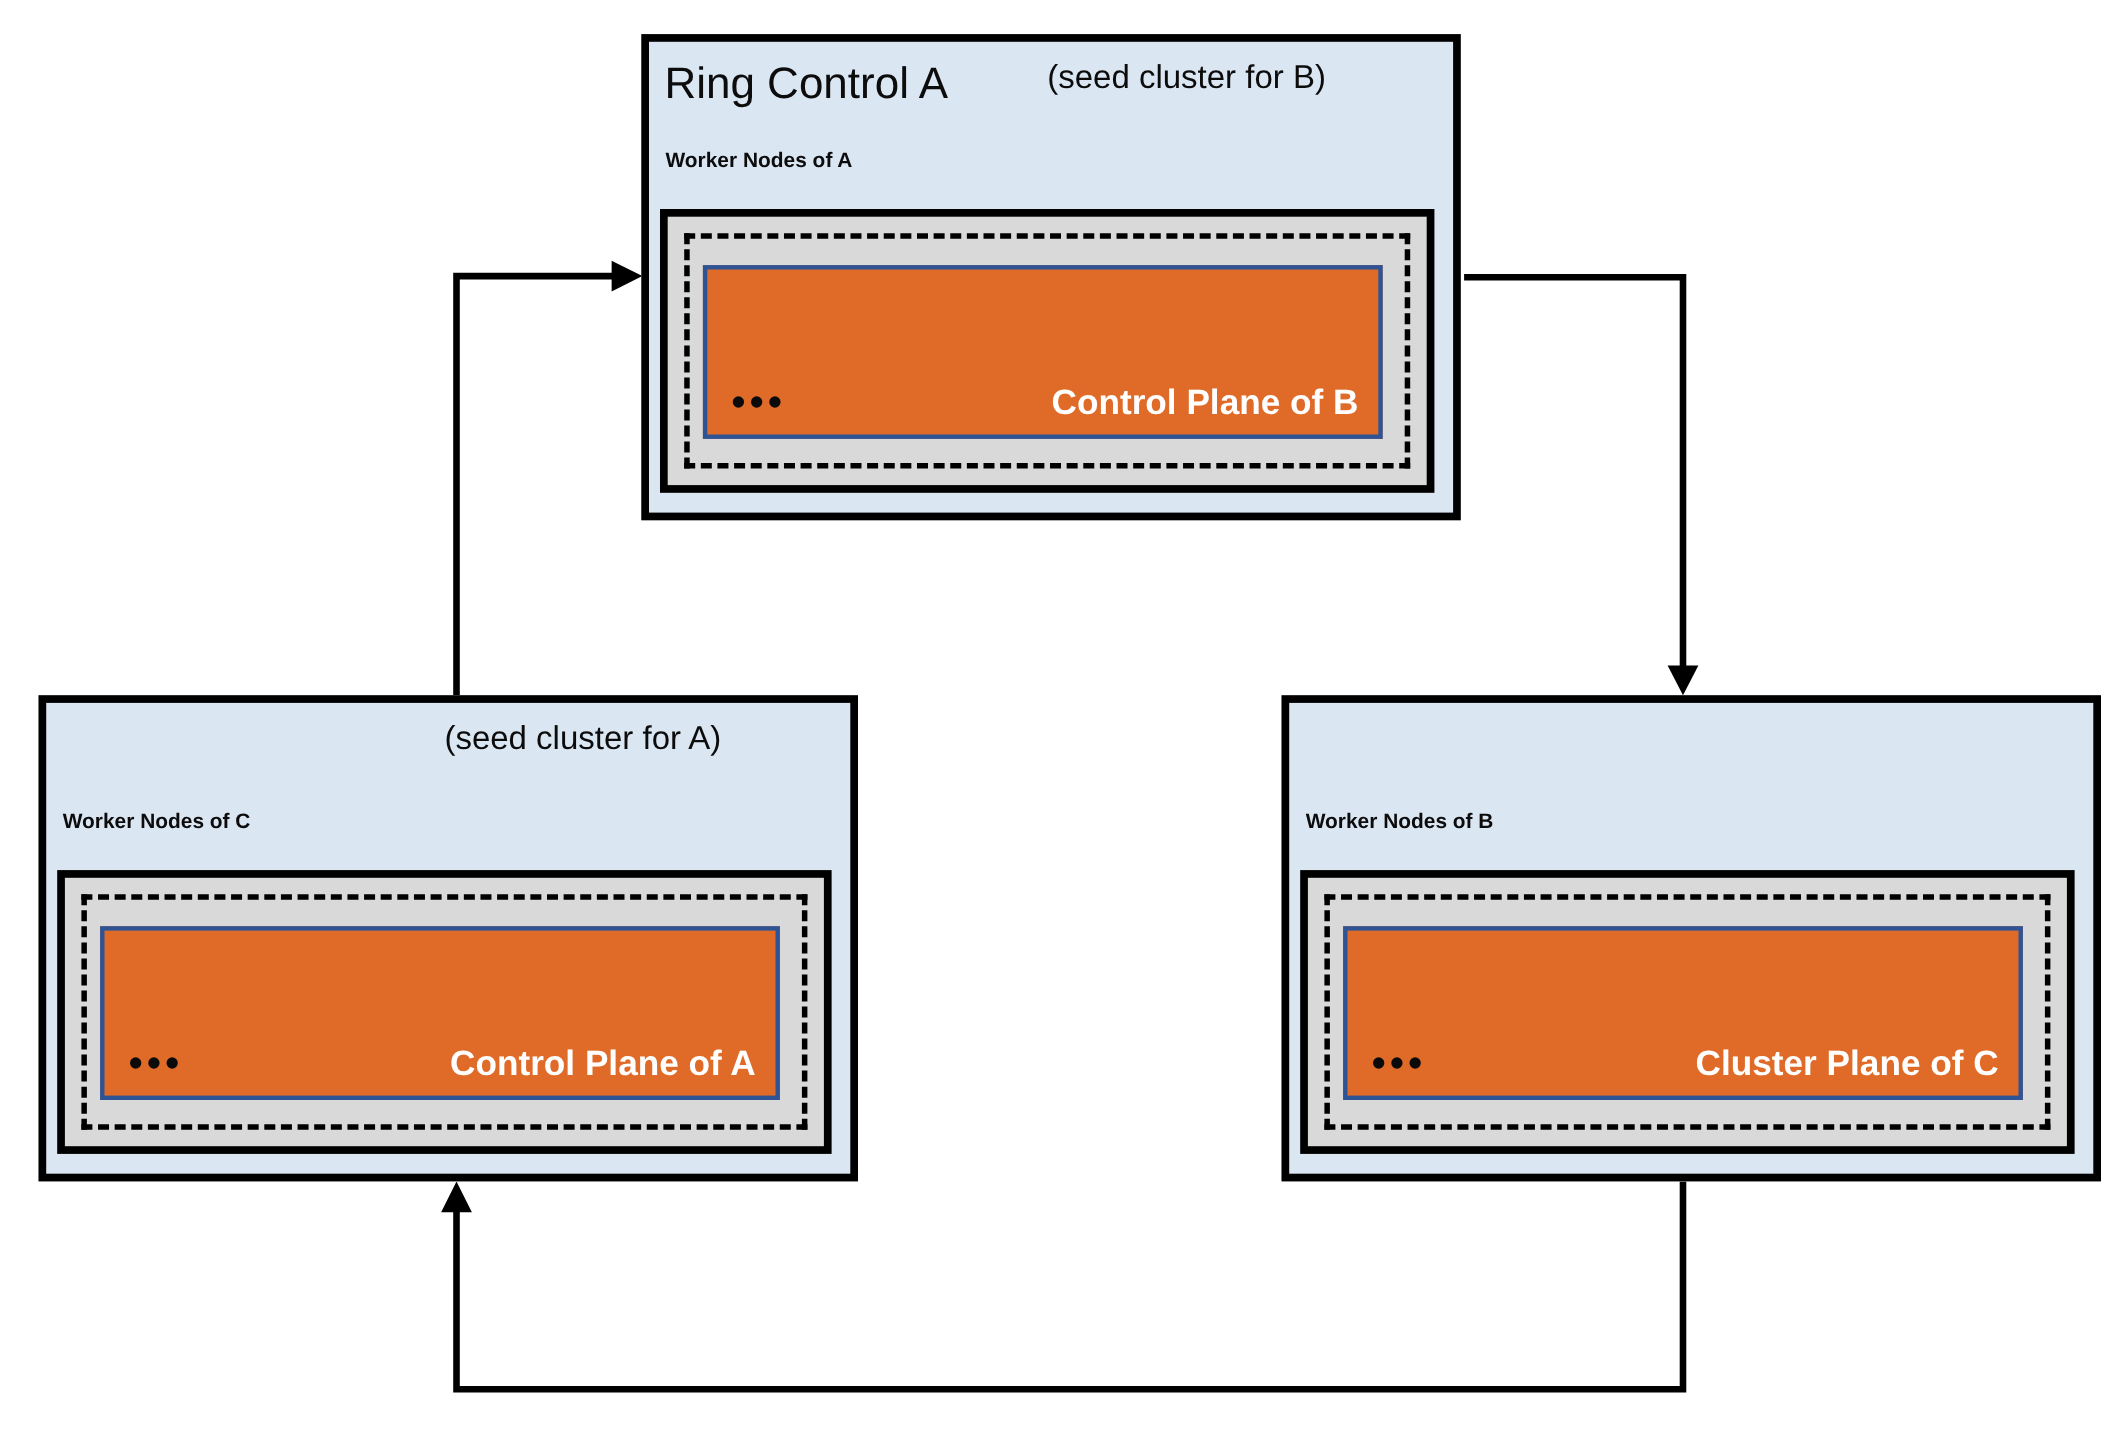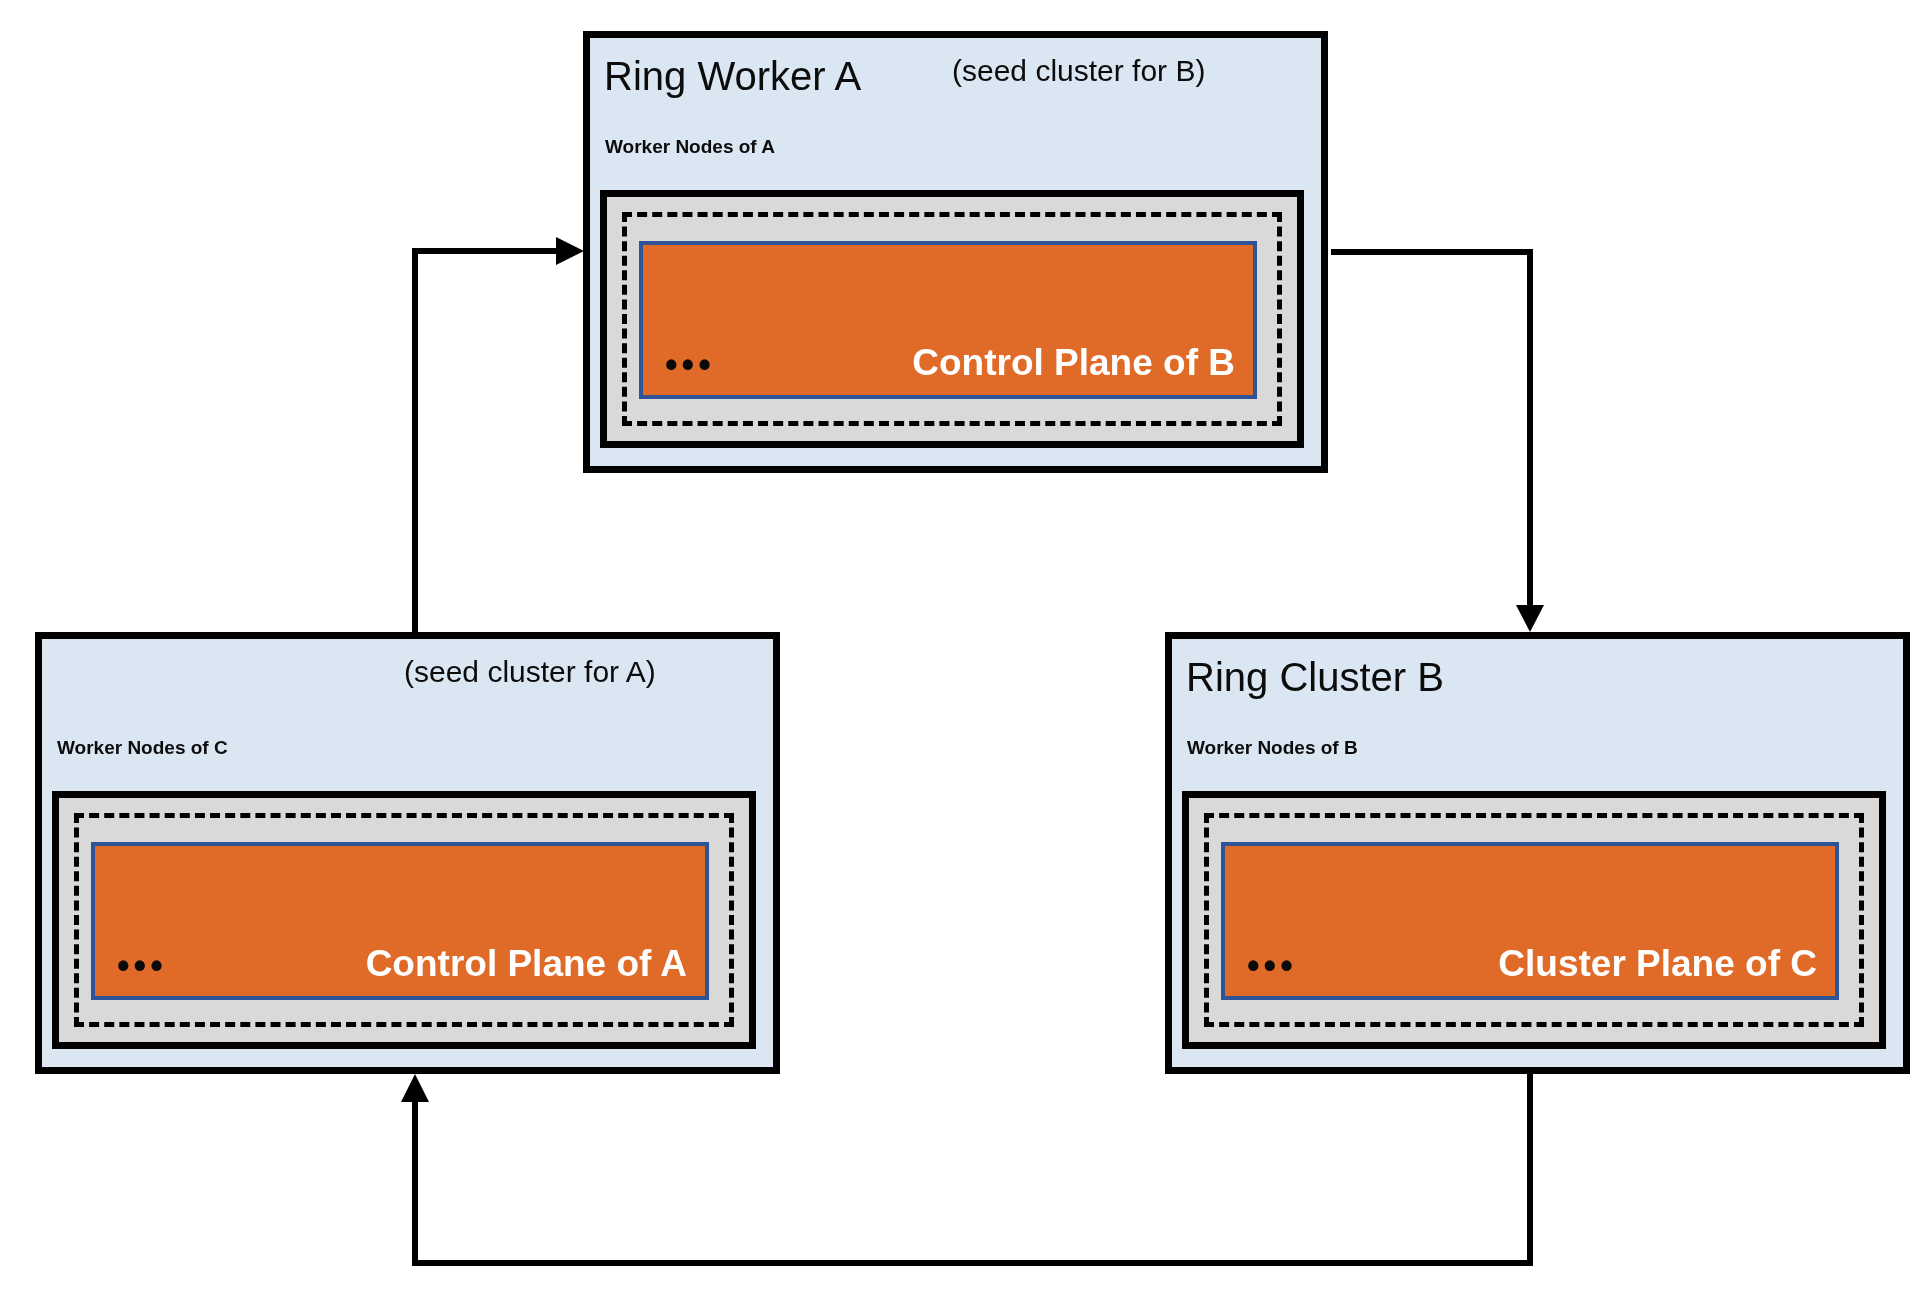--- a/index.html
+++ b/index.html
@@ -83,21 +83,21 @@
   }
   .ellipsis {
     font-size: 36px;
     font-weight: bold;
     letter-spacing: 4px;
     color: #0a0a0a;
     line-height: 1;
     transform: translateY(-6px);
   }
   .cp-label {
-    font-size: 37px;
+    font-size: 32px;
     font-weight: bold;
     color: #ffffff;
     line-height: 1;
     padding-bottom: 8px;
     white-space: nowrap;
   }
 </style>
 </head>
 <body>
 
@@ -115,21 +115,21 @@
       <polygon points="1530,632 1516,605 1544,605" fill="#000000"></polygon>
     </g>
 
     <g>
       <path d="M 1530 1074 L 1530 1263 L 415 1263 L 415 1100" fill="none" stroke="#000000" stroke-width="6"></path>
       <polygon points="415,1074 401,1102 429,1102" fill="#000000"></polygon>
     </g>
   </svg>
 
   <div class="cluster pos-a">
-    <div class="cluster-title">Ring Worker A</div>
+    <div class="cluster-title">Ring Control A</div>
     <div class="seed-note">(seed cluster for B)</div>
     <div class="worker-label">Worker Nodes of A</div>
     <div class="worker-box">
       <div class="cp-boundary">
         <div class="cp-box">
           <span class="ellipsis">•••</span>
           <span class="cp-label">Control Plane of B</span>
         </div>
       </div>
     </div>
@@ -142,21 +142,20 @@
       <div class="cp-boundary">
         <div class="cp-box">
           <span class="ellipsis">•••</span>
           <span class="cp-label">Control Plane of A</span>
         </div>
       </div>
     </div>
   </div>
 
   <div class="cluster pos-b">
-    <div class="cluster-title">Ring Cluster B</div>
     <div class="worker-label">Worker Nodes of B</div>
     <div class="worker-box">
       <div class="cp-boundary">
         <div class="cp-box">
           <span class="ellipsis">•••</span>
           <span class="cp-label">Cluster Plane of C</span>
         </div>
       </div>
     </div>
   </div>

